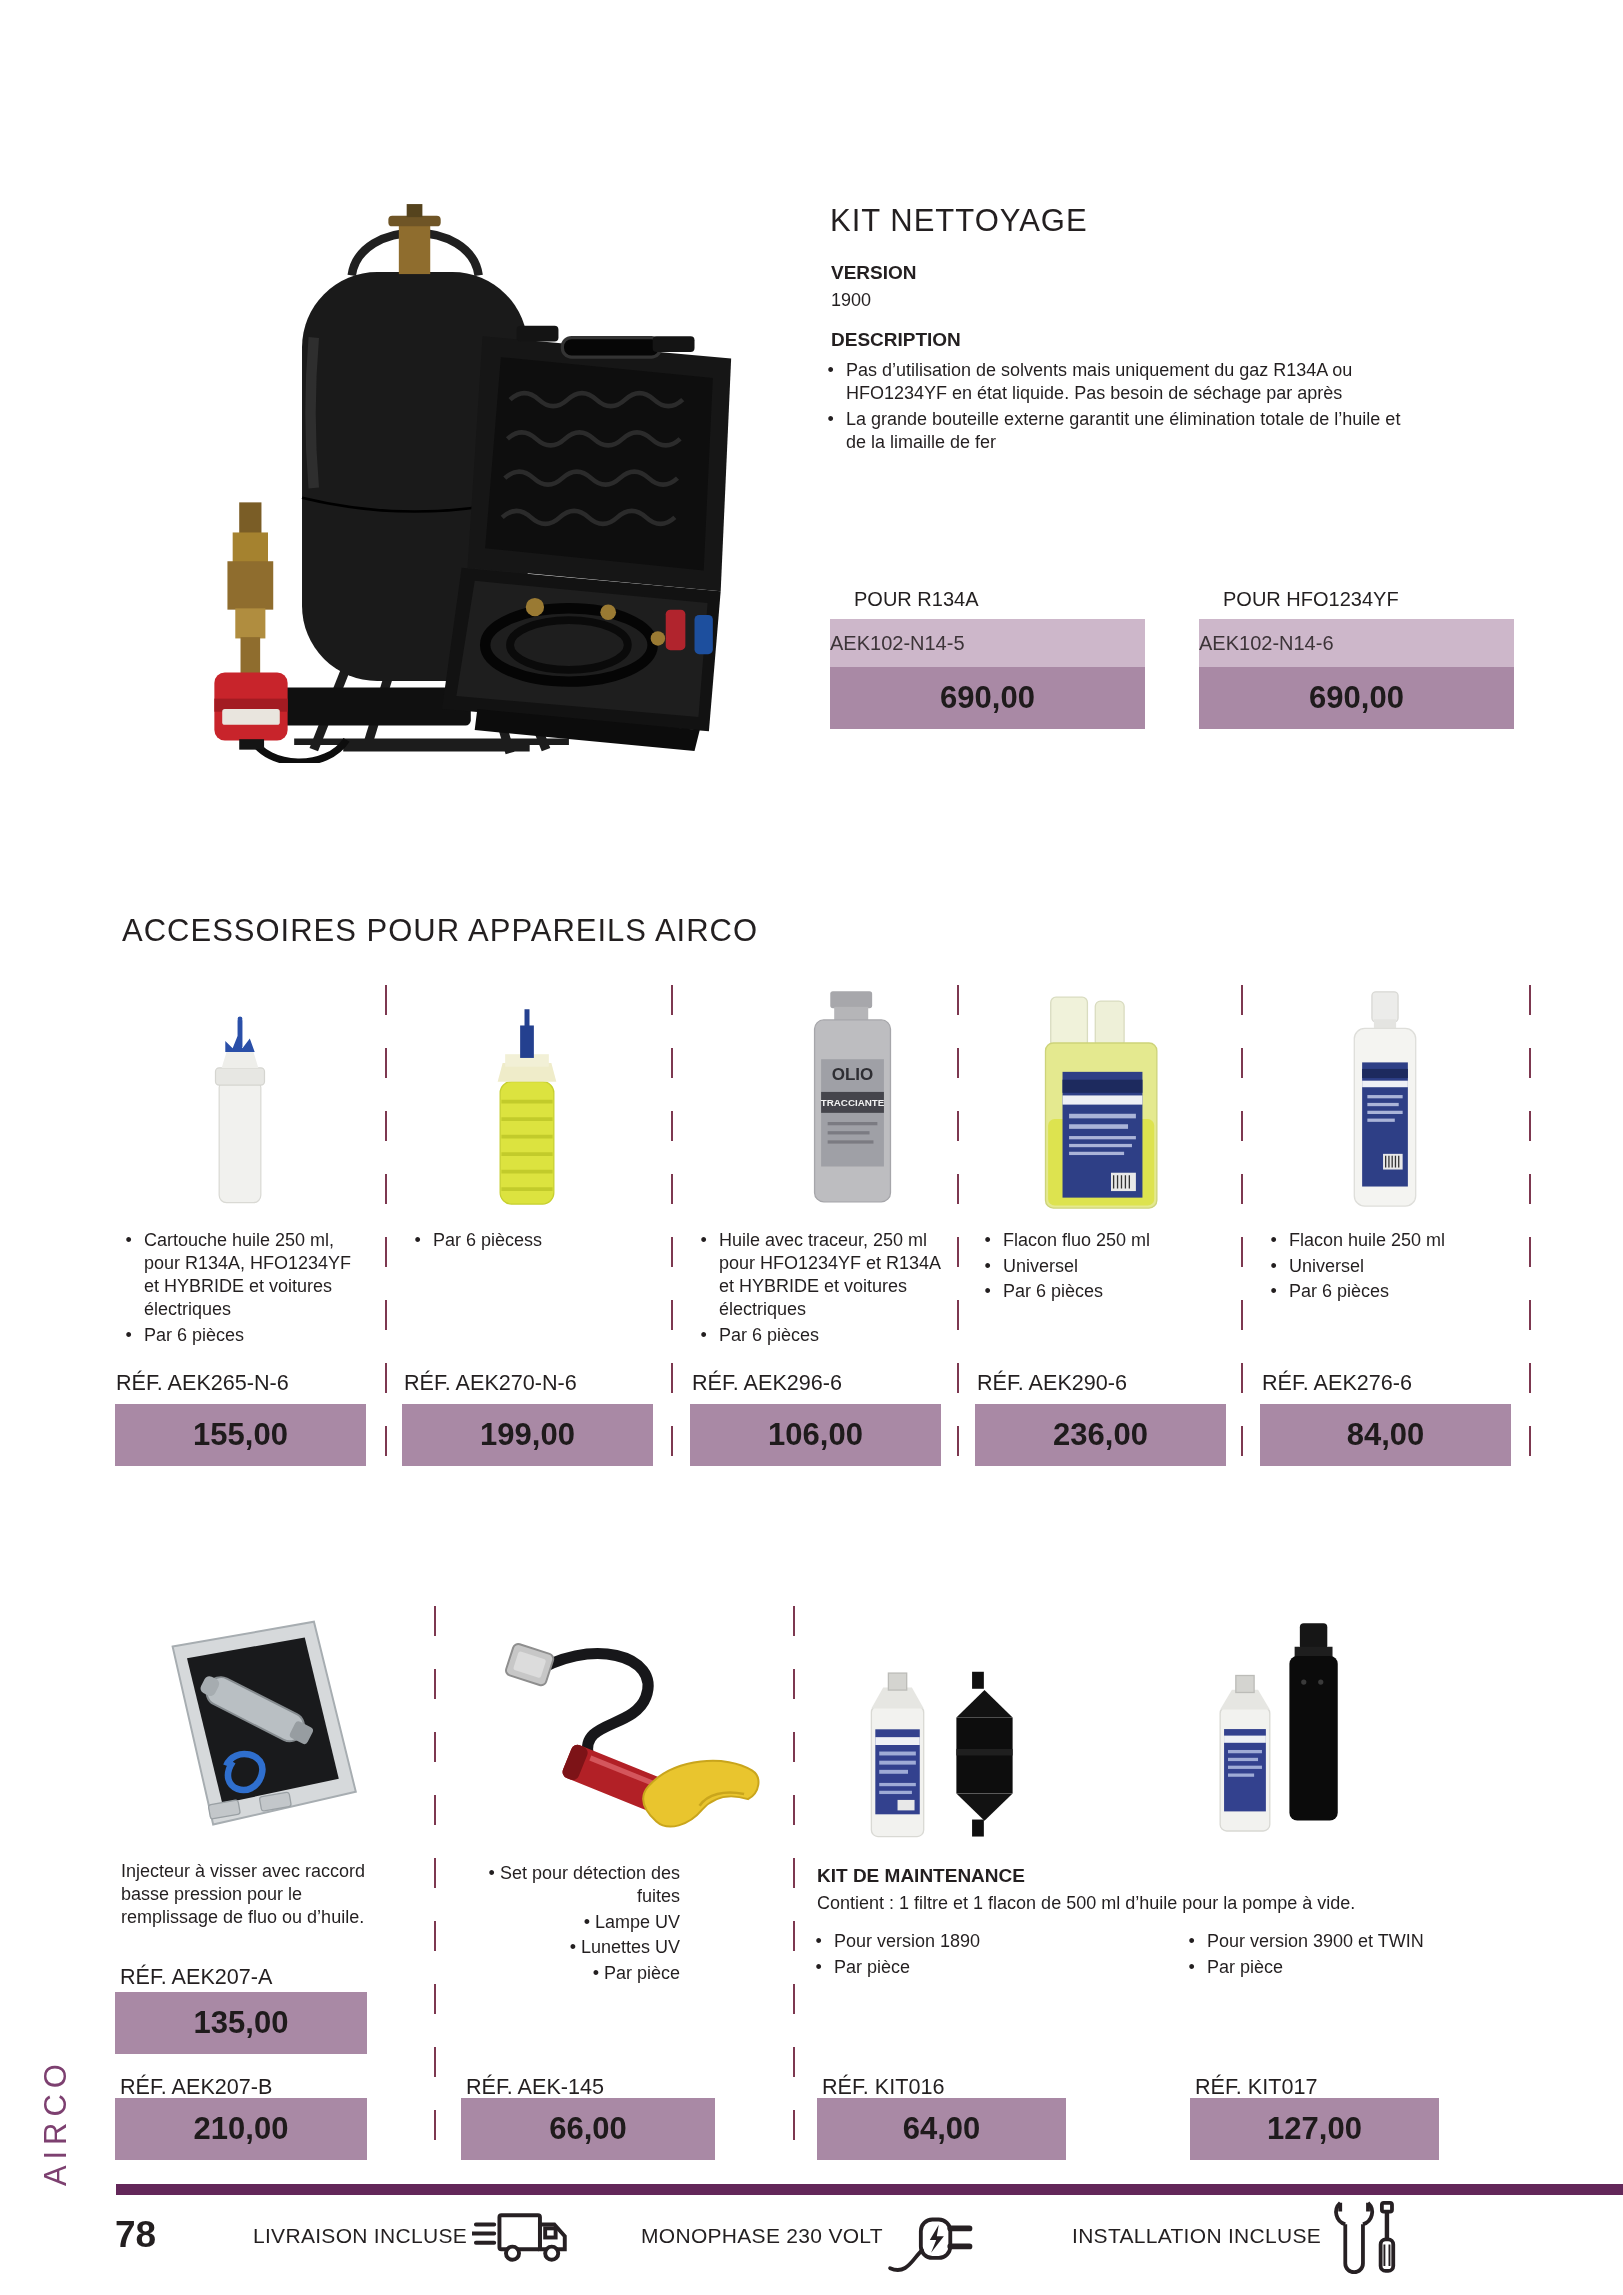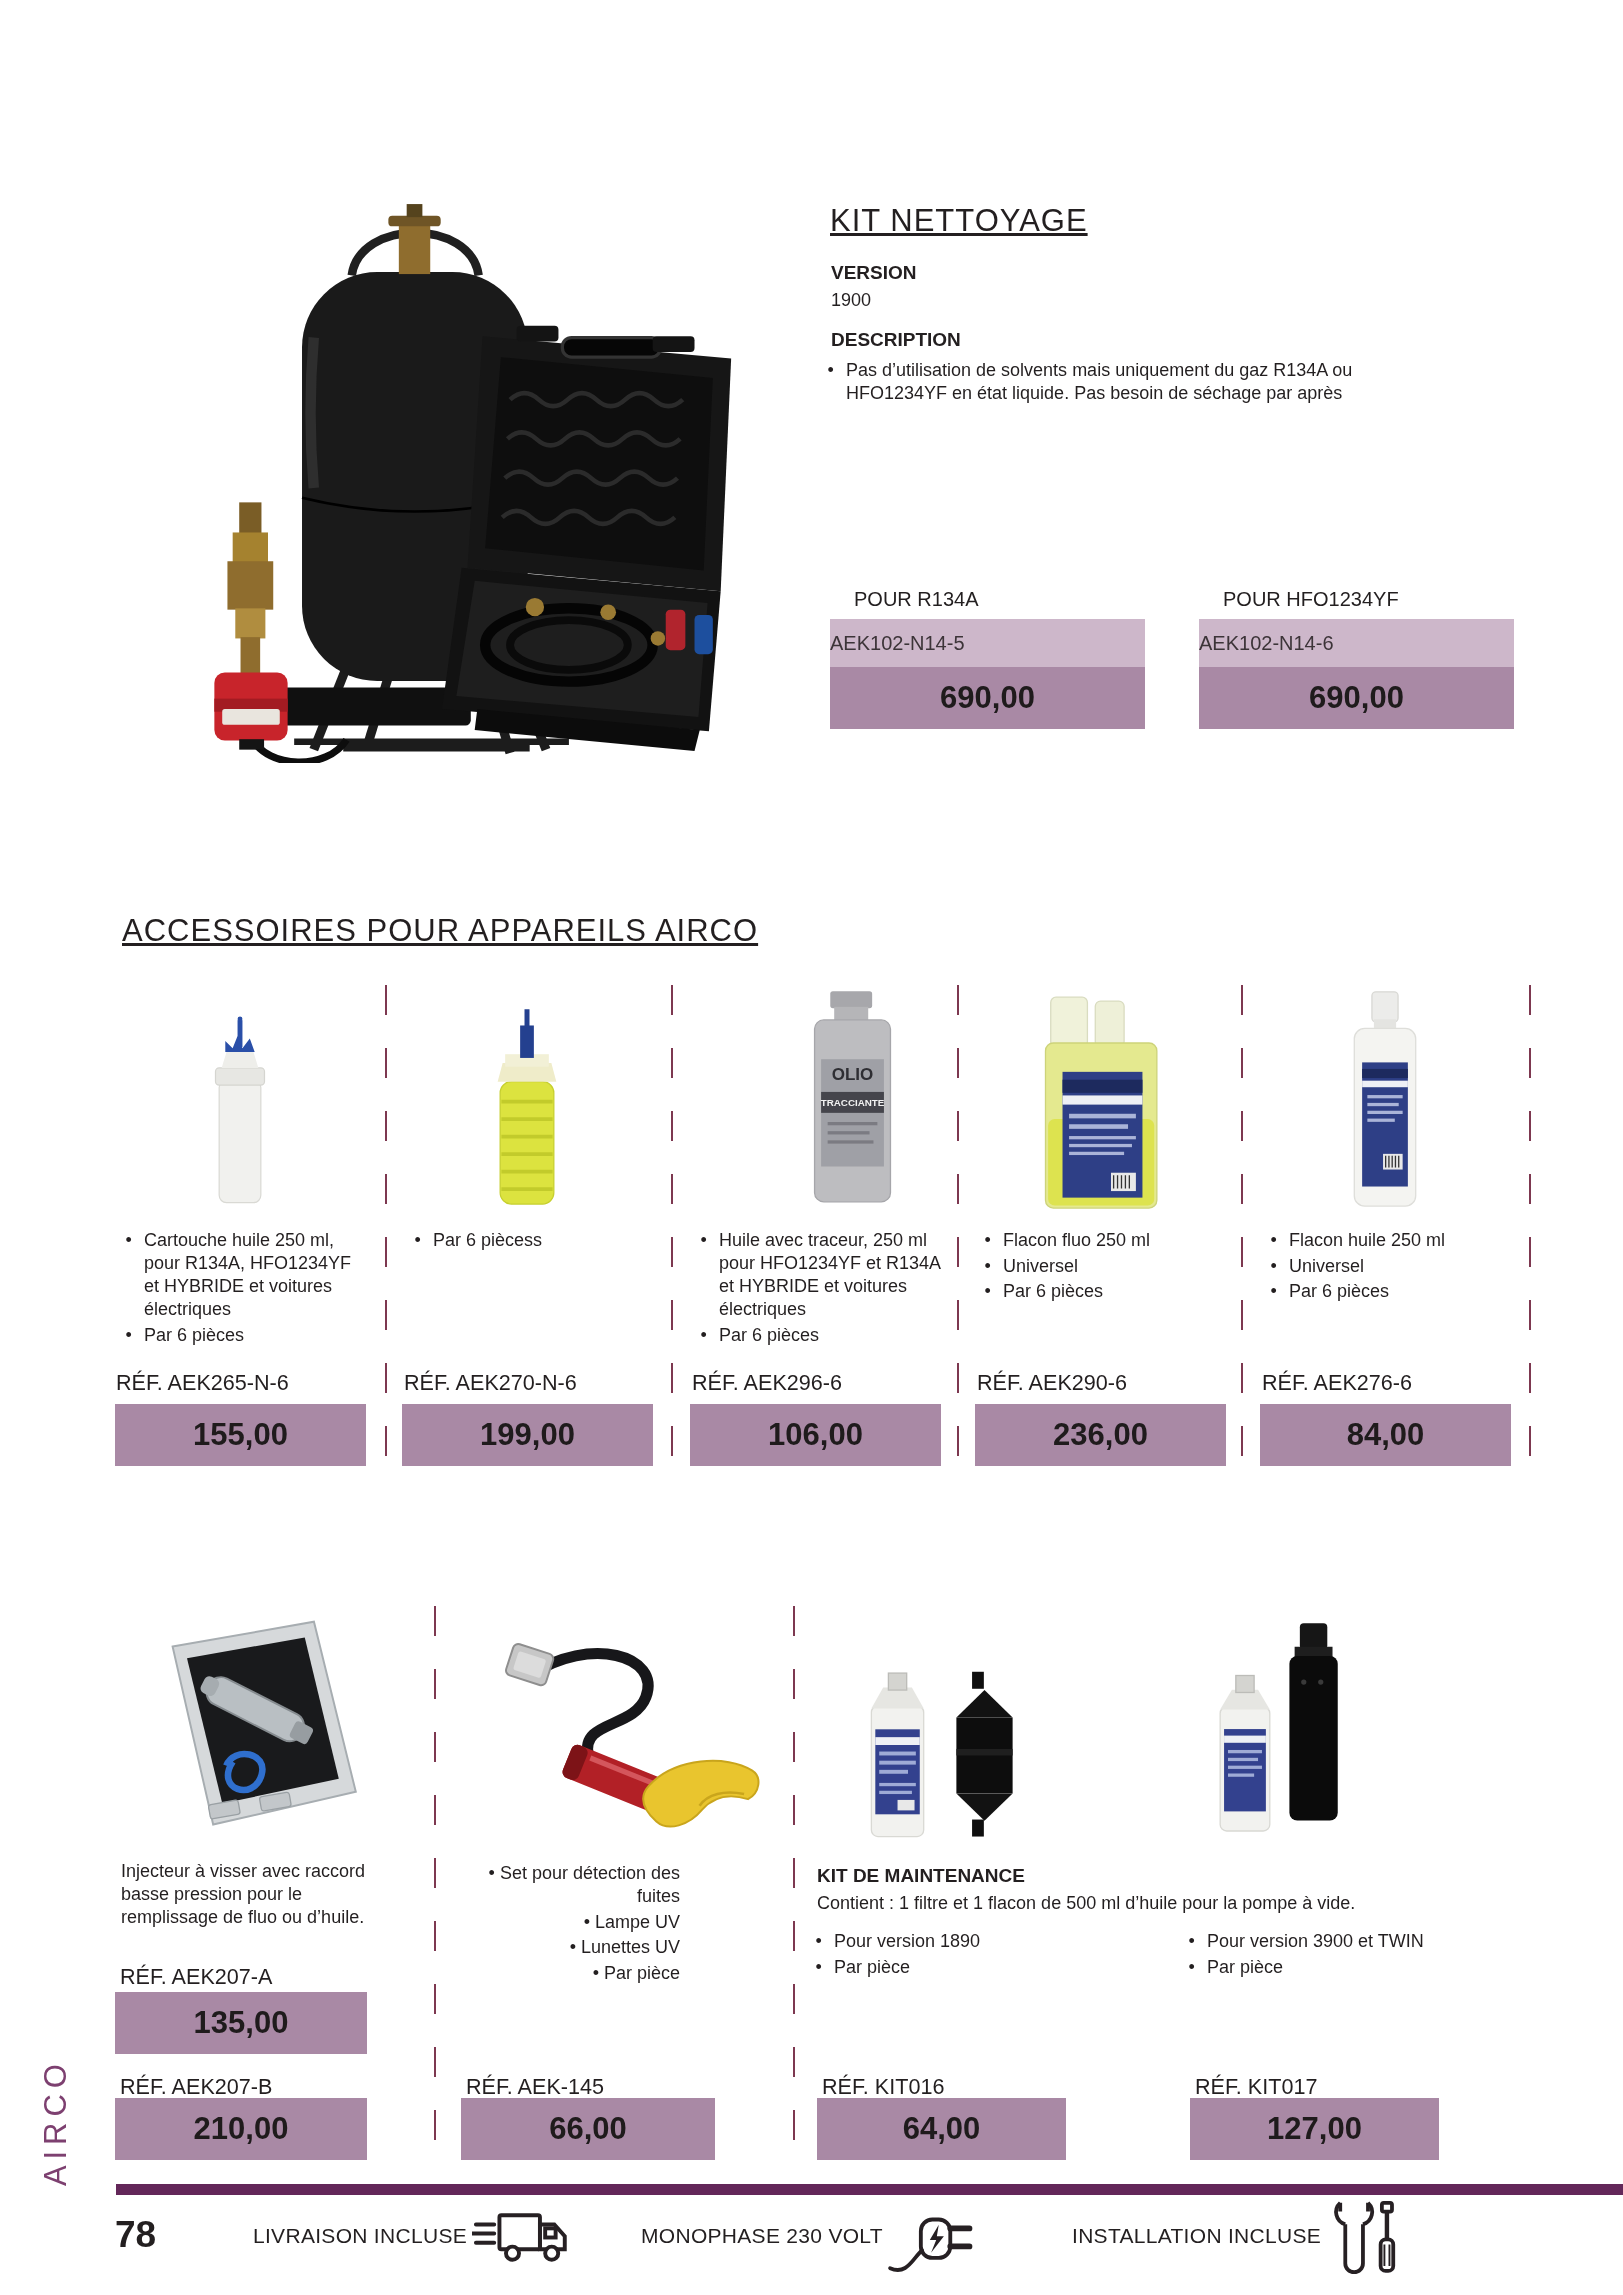--- a/index.html
+++ b/index.html
@@ -1,19 +1,19 @@
 <!DOCTYPE html>
 <html style="font-size:10.5px"><head>
 <meta charset="utf-8">
 <style>
   html,body{margin:0;padding:0;background:#ffffff;}
   .page{position:relative;width:1623px;height:2295px;background:#ffffff;overflow:hidden;
         font-family:"Liberation Sans",sans-serif;color:#231f20;}
   .abs{position:absolute;}
-  .h1{font-size:31px;letter-spacing:1px;white-space:nowrap;font-weight:400;text-decoration:underline;}
+  .h1{font-size:31px;letter-spacing:1px;white-space:nowrap;font-weight:400;}
   .h2{font-size:19px;font-weight:bold;white-space:nowrap;}
   .body{font-size:18px;line-height:1.28;}
   .ref{font-size:21.6px;white-space:nowrap;}
   .offer-label{font-size:20px;white-space:nowrap;margin-left:24px;}
   .refband{height:48px;background:#cdb7ca;font-size:20px;color:#3c3438;display:flex;
            align-items:center;padding-left:0;box-sizing:border-box;}
   .priceband{height:62px;background:#a989a5;font-size:31px;font-weight:bold;color:#1f1b1c;
              display:flex;align-items:center;justify-content:center;}
   .vdash{width:2px;background:repeating-linear-gradient(#7d3850 0 30px,transparent 30px 63px);}
   ul.bl{list-style:none;margin:0;padding:0;}
@@ -87,20 +87,21 @@
       <polygon points="560,868 900,900 892,932 556,900" fill="#0c0c0c"></polygon>
     </svg>
   </div>
 
   <div class="abs h1" style="left:830px;top:203px">KIT NETTOYAGE</div>
   <div class="abs h2" style="left:831px;top:262px">VERSION</div>
   <div class="abs body" style="left:831px;top:289px">1900</div>
   <div class="abs h2" style="left:831px;top:329px">DESCRIPTION</div>
   <ul class="abs bl body" style="left:823px;top:359px;width:602px">
       <li>Pas d’utilisation de solvents mais uniquement du gaz R134A ou HFO1234YF en état liquide. Pas besoin de séchage par après</li>
+      <li>La grande bouteille externe garantit une élimination totale de l’huile et de la limaille de fer</li>
     </ul>
 
   <div class="abs offer-label" style="left:830px;top:588px">POUR R134A</div>
   <div class="abs refband" style="left:830px;top:619px;width:315px">AEK102-N14-5</div>
   <div class="abs priceband" style="left:830px;top:667px;width:315px">690,00</div>
 
   <div class="abs offer-label" style="left:1199px;top:588px">POUR HFO1234YF</div>
   <div class="abs refband" style="left:1199px;top:619px;width:315px">AEK102-N14-6</div>
   <div class="abs priceband" style="left:1199px;top:667px;width:315px">690,00</div>
 

